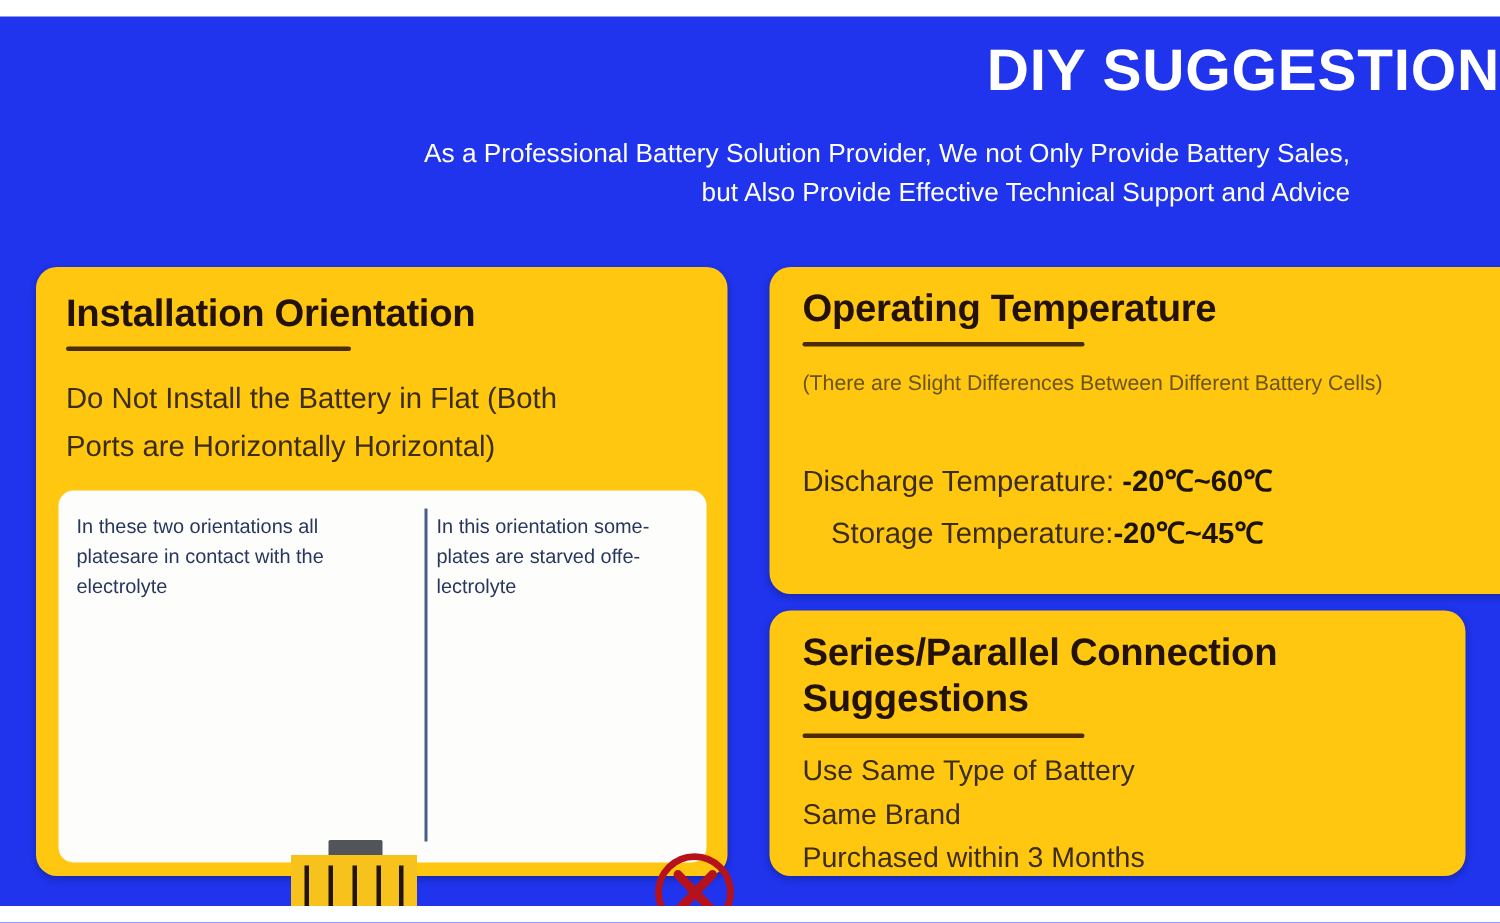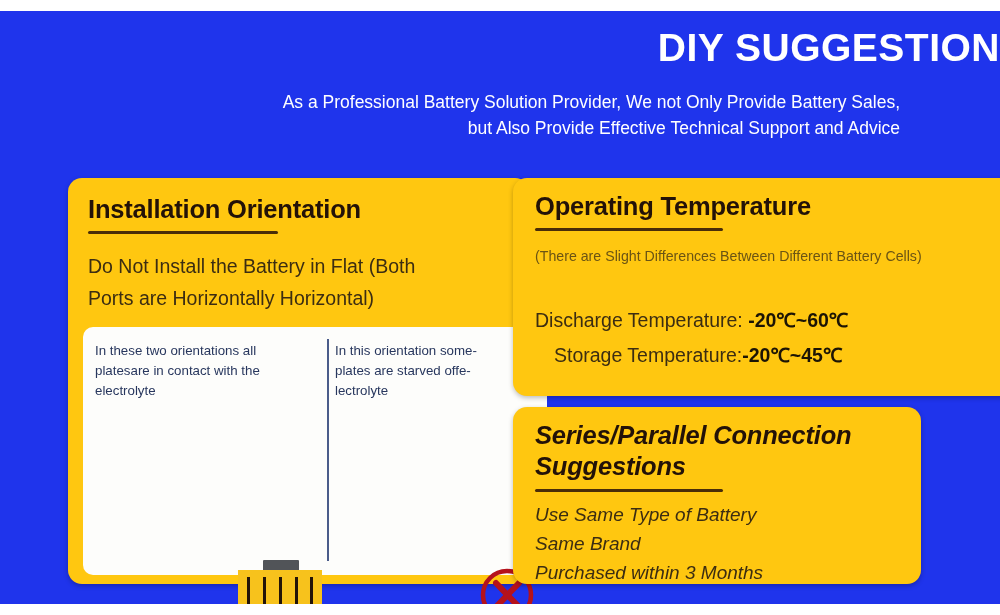--- a/index.html
+++ b/index.html
@@ -49,23 +49,23 @@
     font-weight: 400;
   }
 
   
   .card {
     position: absolute;
     background: #ffc710;
     border-radius: 14px;
     box-shadow: 0 2px 5px rgba(0,0,0,0.25);
   }
-  #card-install   { left: 24px;  top: 167px; width: 461px; height: 406px; margin-left: 44px; }
+  #card-install   { left: 24px;  top: 167px; width: 461px; height: 406px; }
   #card-temp      { left: 513px; top: 167px; width: 532px; height: 218px; }
-  #card-series    { left: 513px; top: 396px; width: 408px; height: 177px; font-style: italic; }
+  #card-series    { left: 513px; top: 396px; width: 464px; height: 177px; }
 
   .card-title {
     position: absolute;
     color: #231208;
     font-size: 25.5px;
     font-weight: bold;
     line-height: 31px;
     letter-spacing: -0.2px;
   }
   .card-underline {
@@ -90,21 +90,20 @@
   
   #illustration {
     position: absolute;
     left: 15px;
     top: 149px;
     width: 432px;
     height: 248px;
     background: #fdfdfb;
     border-radius: 10px;
     overflow: hidden;
-    padding-left: 32px;
   }
   .illus-caption {
     position: absolute;
     color: #28375e;
     font-size: 13.3px;
     line-height: 20px;
   }
   #caption-left  { left: 12px; top: 14px; width: 215px; }
   #caption-right { left: 252px; top: 14px; width: 165px; }
   #illus-divider {

